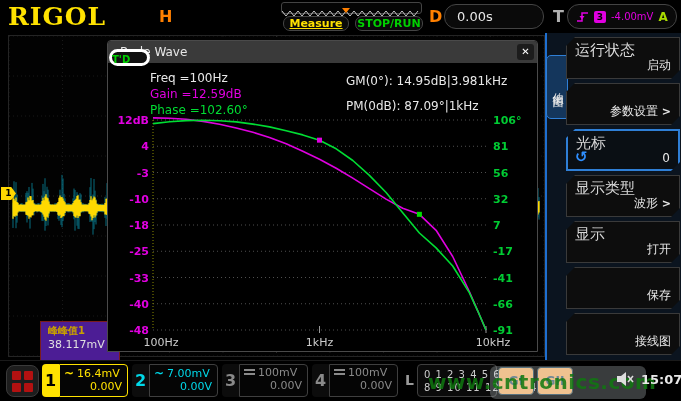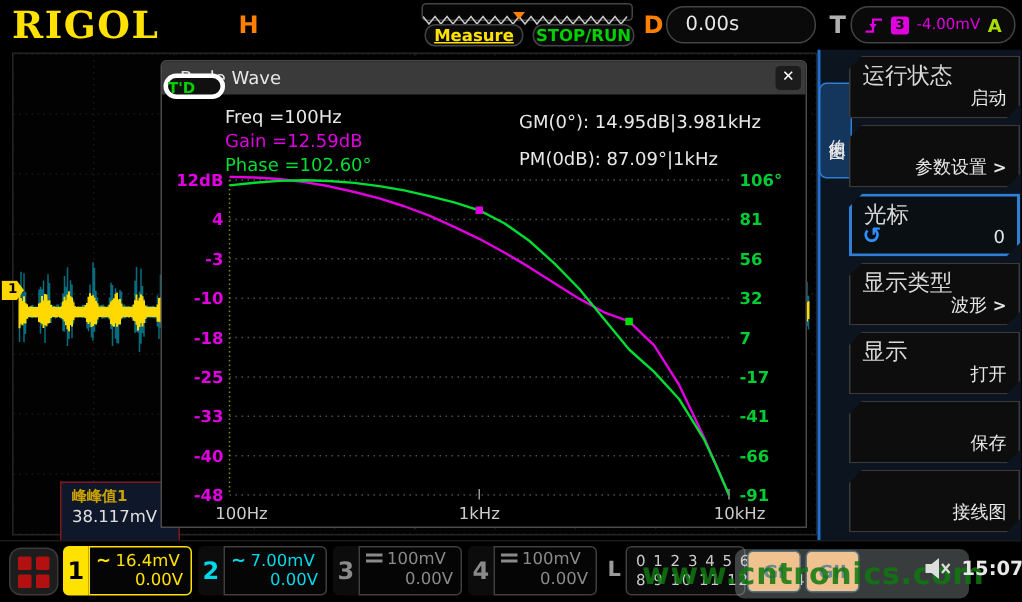--- a/index.html
+++ b/index.html
@@ -36,21 +36,21 @@
     border-radius:7px; font-size:11px; font-weight:bold; text-align:center; line-height:13px; }
   #measure-btn { left:283px; width:66px; color:#ffe200;text-decoration:underline; }
   #stoprun-btn { left:355px; width:68px; color:#00d000; }
 
   
   #scope { position:absolute; left:8px; top:35px; width:537px; height:322px; background:#020202;
     border:1px solid #242424; z-index:1; }
   #ch1-marker { position:absolute; left:1px; top:187px; width:15px; height:13px; background:#ffd700;
     clip-path:polygon(0 0,68% 0,100% 50%,68% 100%,0 100%); color:#000; font-size:9px; font-weight:bold;
     text-align:center; line-height:13px; z-index:2; }
-  #peak-box { position:absolute; left:40px; top:321px; width:80px; height:48px; background:#0f172a;
+  #peak-box { position:absolute; left:40px; top:321px; width:80px; height:48px; background:#4c1d95;
     border:1px solid #7a1c1c; z-index:3; padding:2px 0 0 7px; }
   #peak-label { color:#c8a000; font-size:10px; font-weight:bold; }
   #peak-value { color:#e0e0e0; font-size:11px; }
 
   
   #dialog { position:absolute; left:107px; top:40px; width:431px; height:312px; z-index:6;
     background:#000; border:1px solid #4a4a4a; border-radius:4px 4px 0 0; }
   #dialog-titlebar { position:absolute; left:0; top:0; width:100%; height:22px; background:#3a3a3a;
     border-radius:3px 3px 0 0; }
   #dialog-title { position:absolute; left:12px; top:4px; color:#e8e8e8; font-size:12px; }

